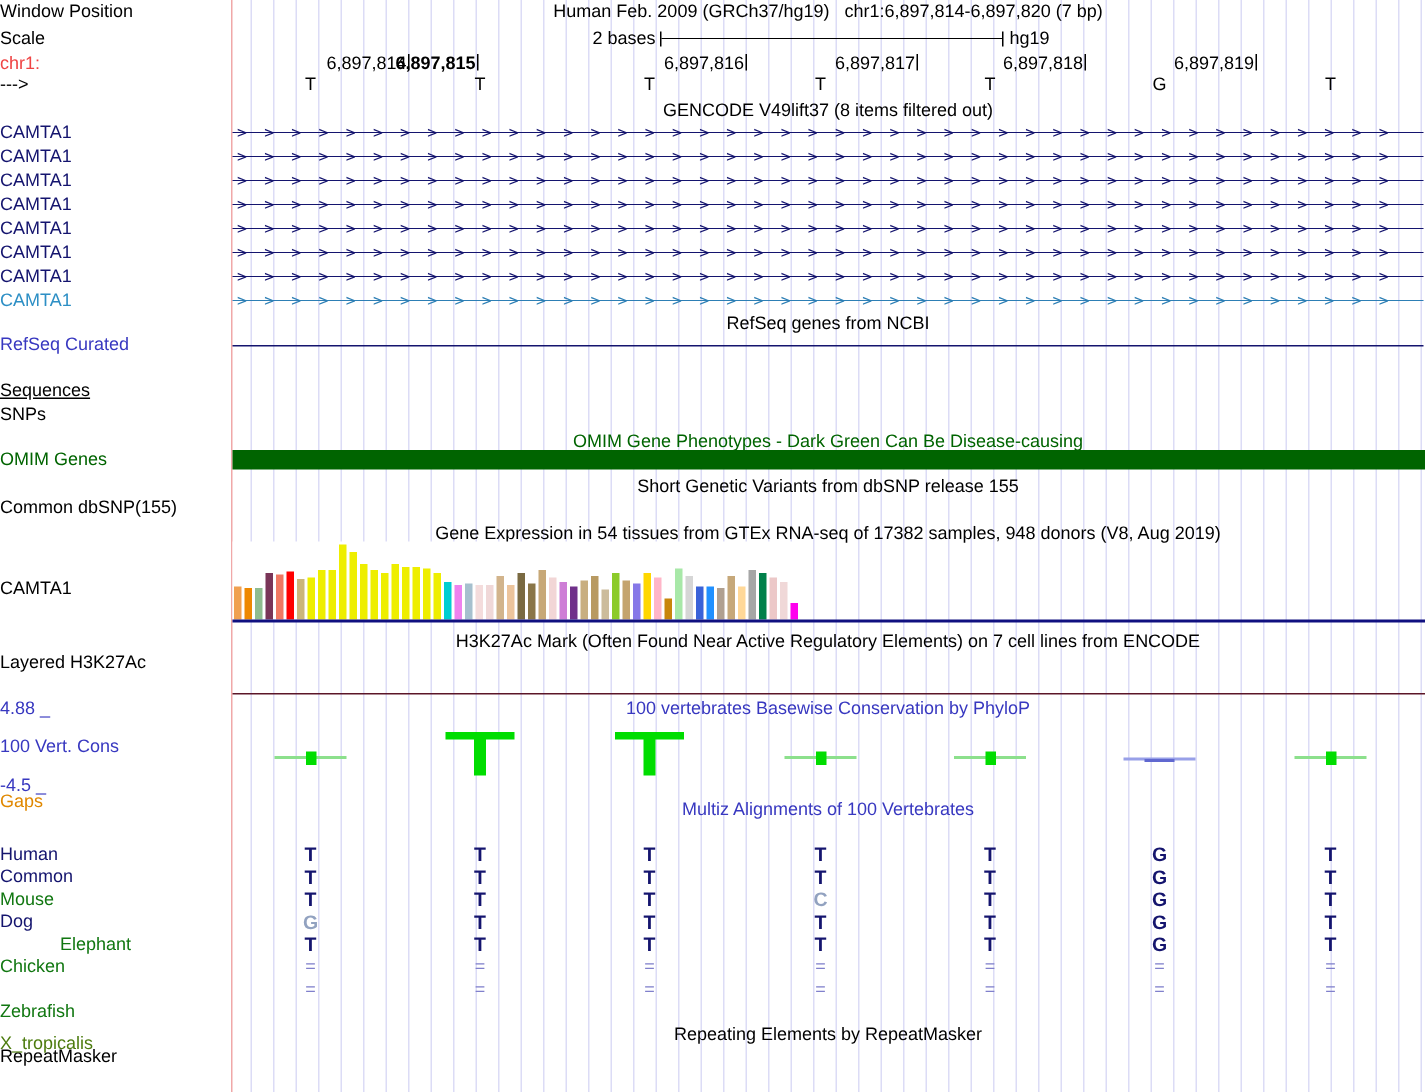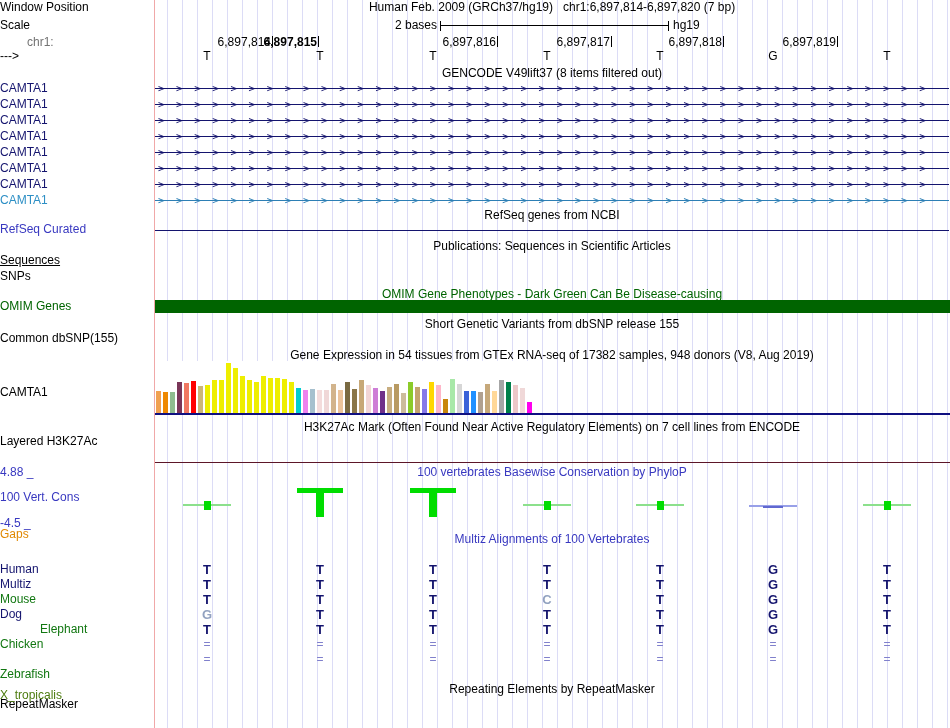--- a/index.html
+++ b/index.html
@@ -112,33 +112,32 @@
       <div class="lbl base" style="left: 310px;">T</div>
       <div class="lbl base" style="left: 423px;">T</div>
       <div class="lbl base" style="left: 537px;">T</div>
       <div class="lbl base" style="left: 650px;">T</div>
       <div class="lbl base" style="left: 763px;">G</div>
       <div class="lbl base" style="left: 877px;">T</div>
     </div>
 
   <div class="lbl ctitle" style="top:67px">GENCODE V49lift37 (8 items filtered out)</div>
   <div class="lbl ctitle" style="top:209px">RefSeq genes from NCBI</div>
-  <div class="lbl ctitle" style="top:240px">Publications: Sequences in Scientific Articles</div>
   <div class="lbl ctitle green-t" style="top:288px">OMIM Gene Phenotypes - Dark Green Can Be Disease-causing</div>
   <div class="lbl ctitle" style="top:318px">Short Genetic Variants from dbSNP release 155</div>
   <div class="lbl ctitle" style="top:349px">Gene Expression in 54 tissues from GTEx RNA-seq of 17382 samples, 948 donors (V8, Aug 2019)</div>
   <div class="lbl ctitle" style="top:421px">H3K27Ac Mark (Often Found Near Active Regulatory Elements) on 7 cell lines from ENCODE</div>
   <div class="lbl ctitle blue-t" style="top:466px">100 vertebrates Basewise Conservation by PhyloP</div>
   <div class="lbl ctitle blue-t" style="top:533px">Multiz Alignments of 100 Vertebrates</div>
   <div class="lbl ctitle" style="top:683px">Repeating Elements by RepeatMasker</div>
 
   <div id="left-labels">
       <div class="lbl left-lbl" style="top: 1px; color: rgb(0, 0, 0);">Window Position</div>
       <div class="lbl left-lbl" style="top: 19px; color: rgb(0, 0, 0);">Scale</div>
-      <div class="lbl left-lbl" style="top: 36px; color: #737373; padding-left: 27px;">chr1:</div>
+      <div class="lbl left-lbl" style="top: 36px; color: #ef4444;">chr1:</div>
       <div class="lbl left-lbl" style="top: 50px; color: rgb(0, 0, 0);">---&gt;</div>
       <div class="lbl left-lbl" style="top: 82px; color: rgb(20, 20, 110);">CAMTA1</div>
       <div class="lbl left-lbl" style="top: 98px; color: rgb(20, 20, 110);">CAMTA1</div>
       <div class="lbl left-lbl" style="top: 114px; color: rgb(20, 20, 110);">CAMTA1</div>
       <div class="lbl left-lbl" style="top: 130px; color: rgb(20, 20, 110);">CAMTA1</div>
       <div class="lbl left-lbl" style="top: 146px; color: rgb(20, 20, 110);">CAMTA1</div>
       <div class="lbl left-lbl" style="top: 162px; color: rgb(20, 20, 110);">CAMTA1</div>
       <div class="lbl left-lbl" style="top: 178px; color: rgb(20, 20, 110);">CAMTA1</div>
       <div class="lbl left-lbl" style="top: 194px; color: rgb(45, 143, 197);">CAMTA1</div>
       <div class="lbl left-lbl" style="top: 223px; color: rgb(56, 56, 192);">RefSeq Curated</div>
@@ -147,21 +146,21 @@
       <div class="lbl left-lbl" style="top: 300px; color: rgb(0, 100, 0);">OMIM Genes</div>
       <div class="lbl left-lbl" style="top: 332px; color: rgb(0, 0, 0);">Common dbSNP(155)</div>
       <div class="lbl left-lbl" style="top: 386px; color: rgb(0, 0, 0);">CAMTA1</div>
       <div class="lbl left-lbl" style="top: 435px; color: rgb(0, 0, 0);">Layered H3K27Ac</div>
       <div class="lbl left-lbl" style="top: 466px; color: rgb(56, 56, 192);">4.88 _</div>
       <div class="lbl left-lbl" style="top: 491px; color: rgb(56, 56, 192);">100 Vert. Cons</div>
       <div class="lbl left-lbl" style="top: 517px; color: rgb(56, 56, 192);">-4.5 _</div>
       <div class="lbl left-lbl" style="top: 698px; color: rgb(0, 0, 0);">RepeatMasker</div>
       <div class="lbl left-lbl" style="top: 528px; color: rgb(224, 136, 0);">Gaps</div>
       <div class="lbl left-lbl" style="top: 563px; color: rgb(20, 20, 110);">Human</div>
-      <div class="lbl left-lbl" style="top: 578px; color: rgb(20, 20, 110);">Multiz</div>
+      <div class="lbl left-lbl" style="top: 578px; color: rgb(20, 20, 110);">Common</div>
       <div class="lbl left-lbl" style="top: 593px; color: rgb(17, 119, 17);">Mouse</div>
       <div class="lbl left-lbl" style="top: 608px; color: rgb(20, 20, 110);">Dog</div>
       <div class="lbl left-lbl" style="top: 623px; color: rgb(17, 119, 17); margin-left: 40px;">Elephant</div>
       <div class="lbl left-lbl" style="top: 638px; color: rgb(17, 119, 17);">Chicken</div>
       <div class="lbl left-lbl" style="top: 689px; color: #4d7c0f;">X_tropicalis</div>
       <div class="lbl left-lbl" style="top: 668px; color: rgb(17, 119, 17);">Zebrafish</div>
     </div>
   <div id="gencode-rows">
       <div class="generow" style="top: 82px; color: var(--navy);">&gt;&gt;&gt;&gt;&gt;&gt;&gt;&gt;&gt;&gt;&gt;&gt;&gt;&gt;&gt;&gt;&gt;&gt;&gt;&gt;&gt;&gt;&gt;&gt;&gt;&gt;&gt;&gt;&gt;&gt;&gt;&gt;&gt;&gt;&gt;&gt;&gt;&gt;&gt;&gt;&gt;&gt;&gt;</div>
       <div class="generow" style="top: 98px; color: var(--navy);">&gt;&gt;&gt;&gt;&gt;&gt;&gt;&gt;&gt;&gt;&gt;&gt;&gt;&gt;&gt;&gt;&gt;&gt;&gt;&gt;&gt;&gt;&gt;&gt;&gt;&gt;&gt;&gt;&gt;&gt;&gt;&gt;&gt;&gt;&gt;&gt;&gt;&gt;&gt;&gt;&gt;&gt;&gt;</div>

